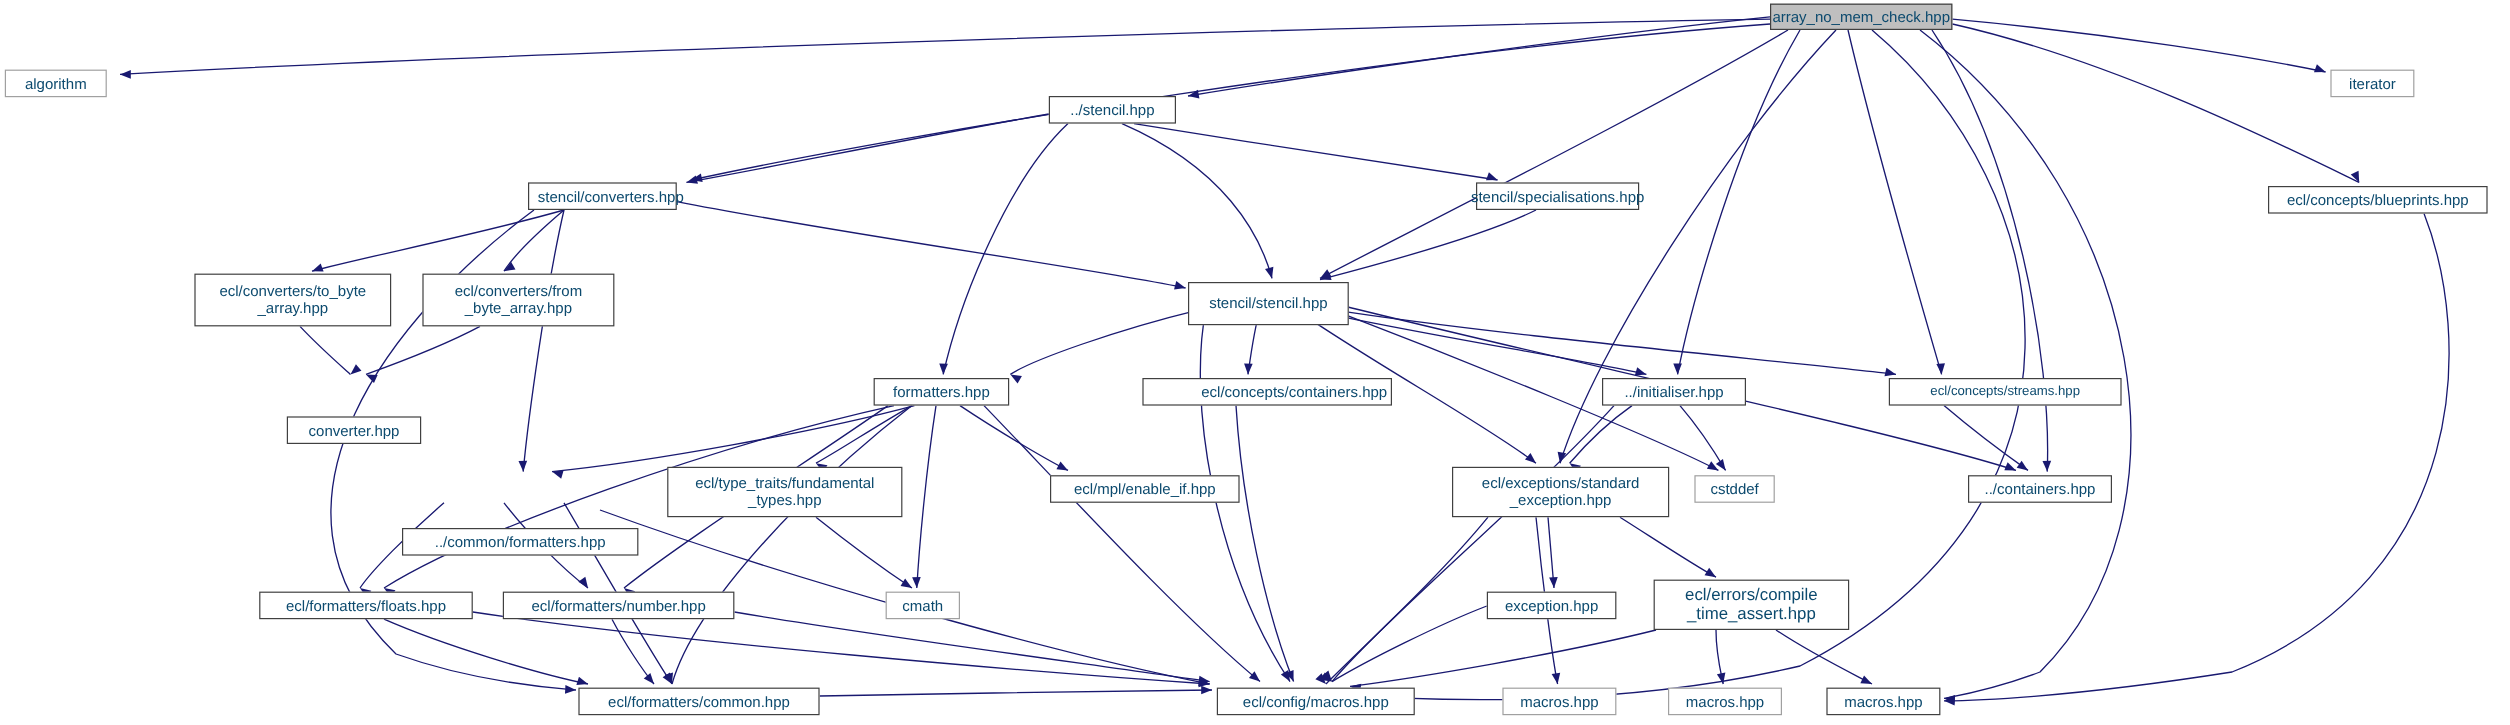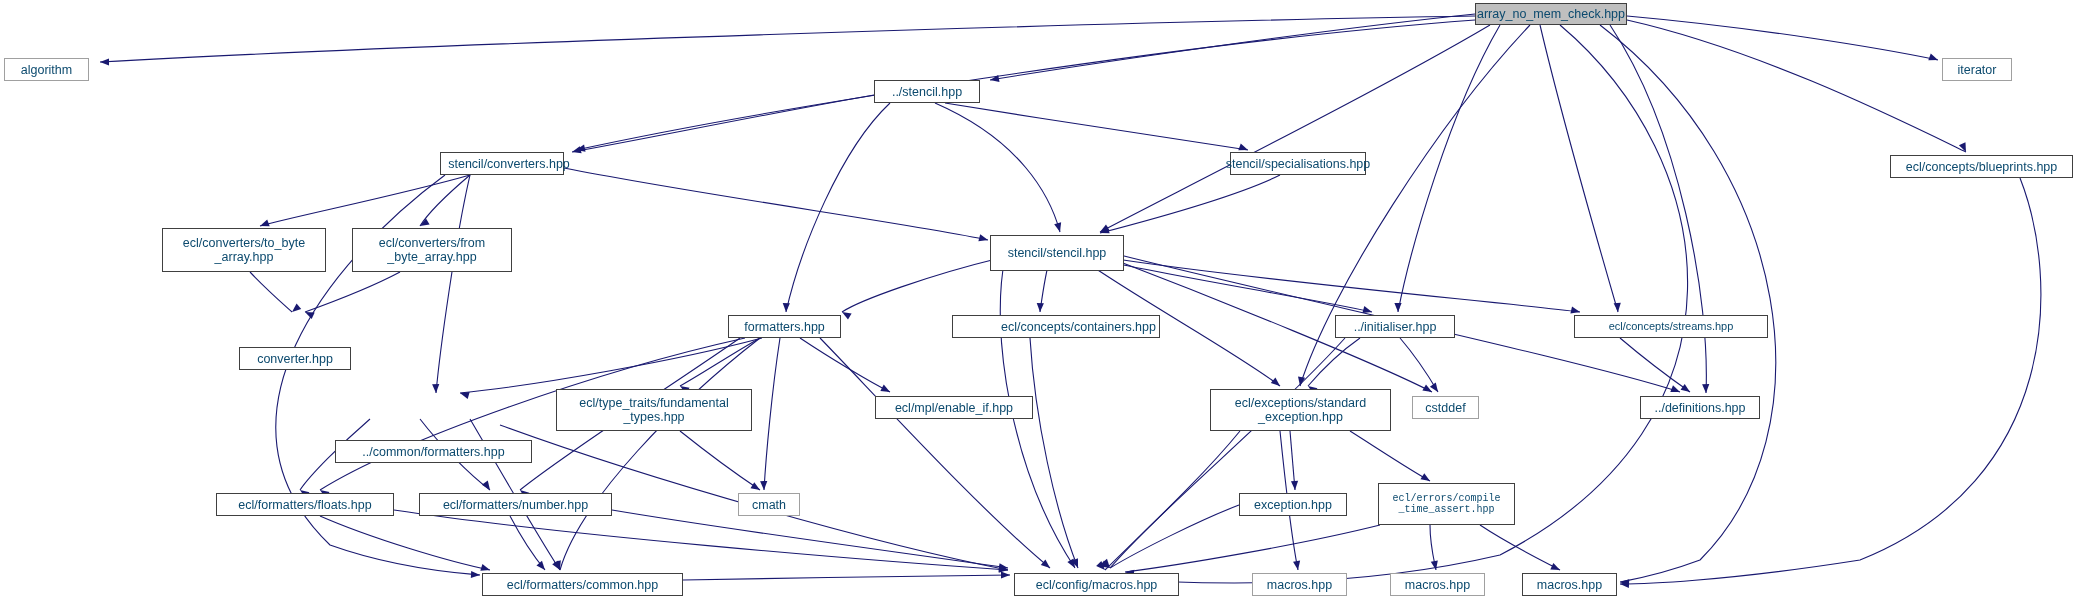--- a/index.html
+++ b/index.html
@@ -197,26 +197,26 @@
       <div class="node strong" style="left: 952px; top: 315px; width: 208px; height: 23px; font-size: 12.5px; padding-left: 45px;">ecl/concepts/containers.hpp</div>
       <div class="node strong" style="left: 1335px; top: 315px; width: 120px; height: 23px; font-size: 12.5px;">../initialiser.hpp</div>
       <div class="node strong" style="left: 1532px; top: 315px; width: 194px; height: 23px; font-size: 11px; margin-left: 42px;">ecl/concepts/streams.hpp</div>
       <div class="node strong" style="left: 335px; top: 396px; width: 197px; height: 23px; font-size: 12.5px; margin-top: 44px;">../common/formatters.hpp</div>
       <div class="node strong" style="left: 556px; top: 389px; width: 196px; height: 42px; font-size: 12.5px;">ecl/type_traits/fundamental
 _types.hpp</div>
       <div class="node strong" style="left: 875px; top: 396px; width: 158px; height: 23px; font-size: 12.5px;">ecl/mpl/enable_if.hpp</div>
       <div class="node strong" style="left: 1210px; top: 389px; width: 181px; height: 42px; font-size: 12.5px;">ecl/exceptions/standard
 _exception.hpp</div>
       <div class="node" style="left: 1412px; top: 396px; width: 67px; height: 23px; font-size: 12.5px;">cstddef</div>
-      <div class="node strong" style="left: 1640px; top: 396px; width: 120px; height: 23px; font-size: 12.5px;">../definitions.hpp</div>
+      <div class="node strong" style="left: 1640px; top: 396px; width: 120px; height: 23px; font-size: 12.5px;">../containers.hpp</div>
       <div class="node strong" style="left: 216px; top: 493px; width: 178px; height: 23px; font-size: 12.5px;">ecl/formatters/floats.hpp</div>
       <div class="node strong" style="left: 419px; top: 493px; width: 193px; height: 23px; font-size: 12.5px;">ecl/formatters/number.hpp</div>
       <div class="node" style="left: 738px; top: 493px; width: 62px; height: 23px; font-size: 12.5px;">cmath</div>
       <div class="node strong" style="left: 1239px; top: 493px; width: 108px; height: 23px; font-size: 12.5px;">exception.hpp</div>
-      <div class="node strong" style="left: 1378px; top: 483px; width: 137px; height: 42px; font-size: 10px; font-family: Liberation Mono, monospace;">ecl/errors/compile
+      <div class="node strong" style="left: 1378px; top: 483px; width: 163px; height: 42px; font-size: 14px;">ecl/errors/compile
 _time_assert.hpp</div>
       <div class="node strong" style="left: 482px; top: 573px; width: 201px; height: 23px; font-size: 12.5px;">ecl/formatters/common.hpp</div>
       <div class="node strong" style="left: 1014px; top: 573px; width: 165px; height: 23px; font-size: 12.5px;">ecl/config/macros.hpp</div>
       <div class="node" style="left: 1252px; top: 573px; width: 95px; height: 23px; font-size: 12.5px;">macros.hpp</div>
       <div class="node" style="left: 1390px; top: 573px; width: 95px; height: 23px; font-size: 12.5px;">macros.hpp</div>
       <div class="node strong" style="left: 1522px; top: 573px; width: 95px; height: 23px; font-size: 12.5px;">macros.hpp</div>
     </div>
 </div>
 
 </body></html>

